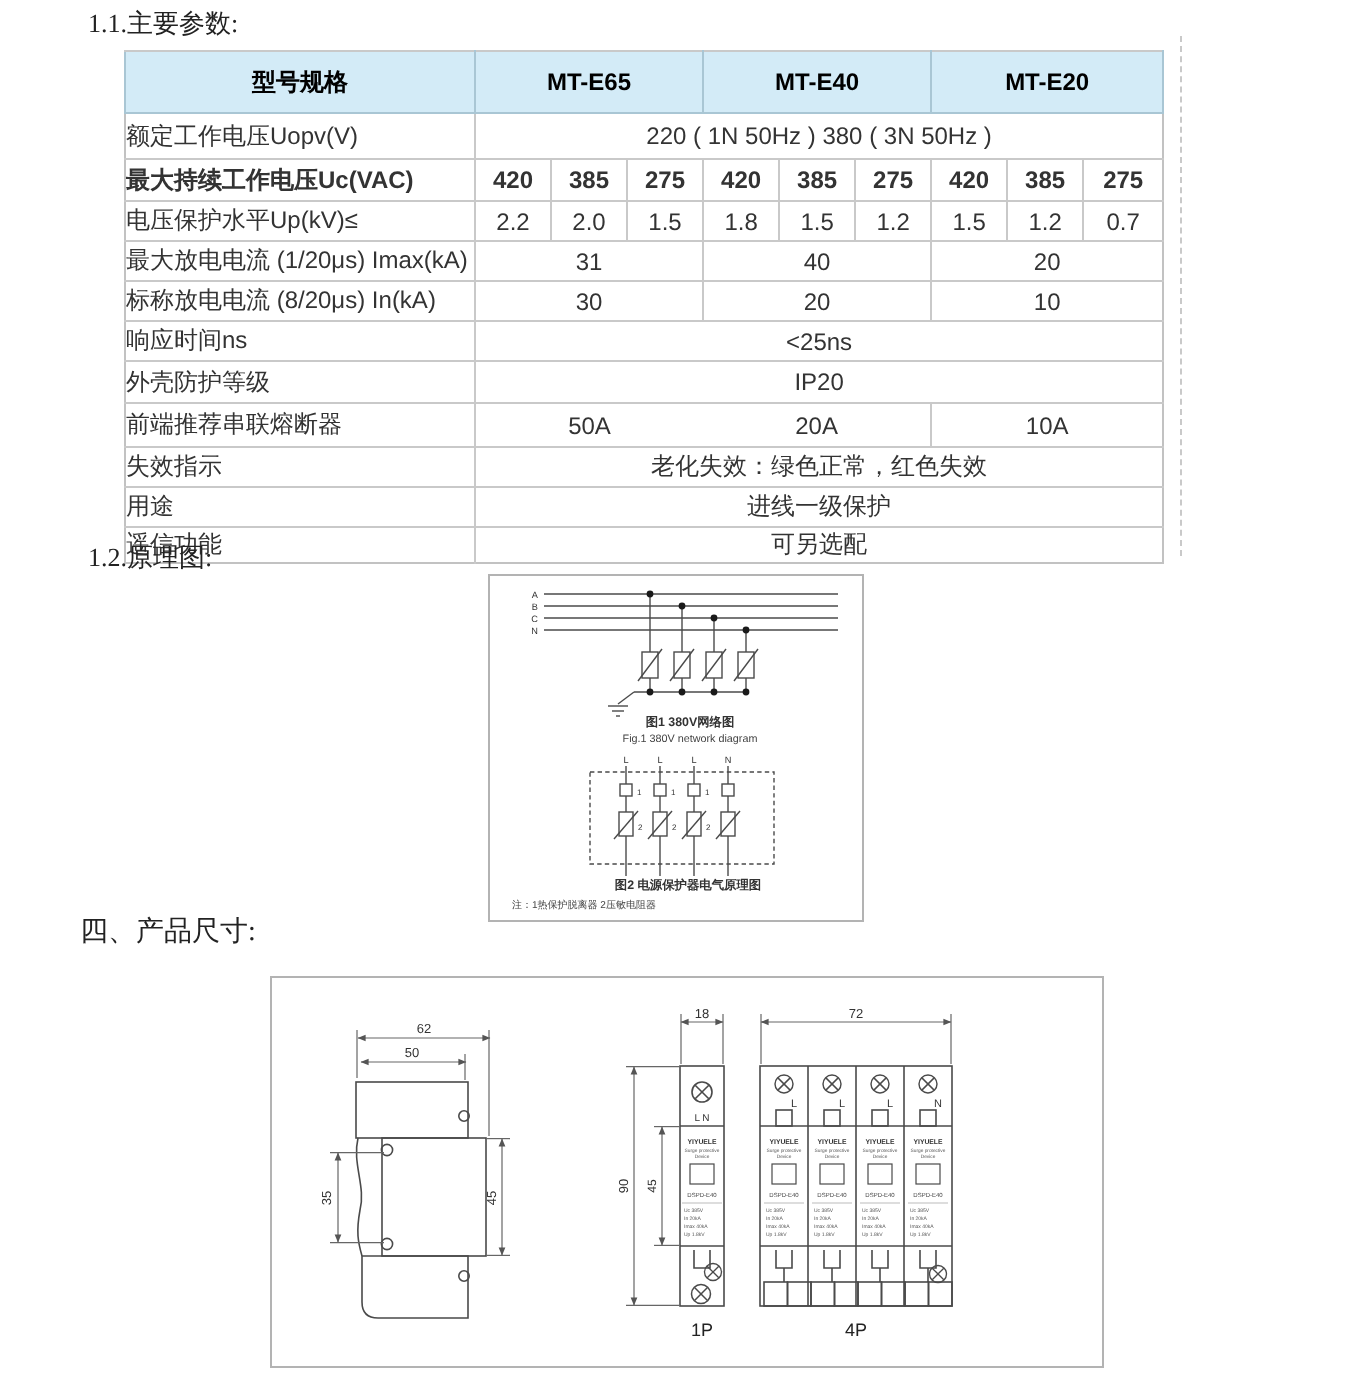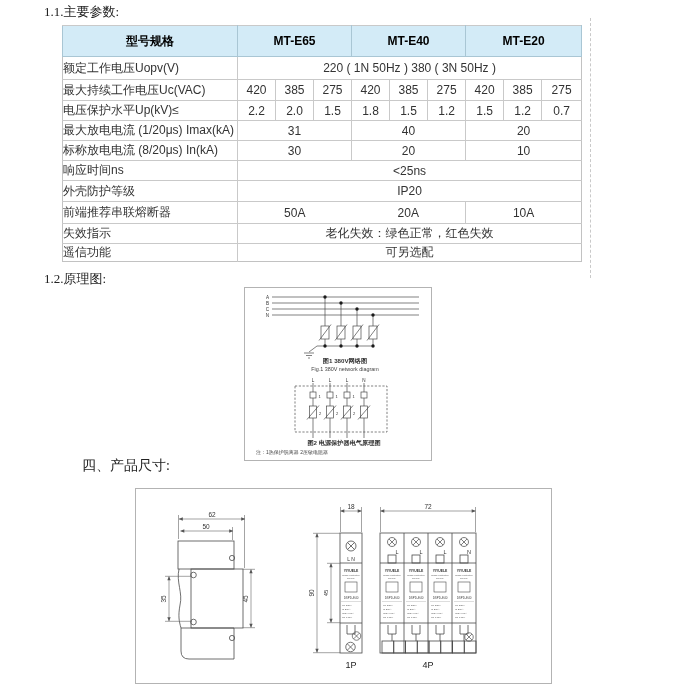--- a/index.html
+++ b/index.html
@@ -1,30 +1,30 @@
 <!DOCTYPE html>
 <html><head>
 <meta charset="utf-8">
 <style>
   html,body{margin:0;padding:0;background:#fff;}
   .page{position:relative;width:681px;height:698px;background:#fff;overflow:hidden;
         font-family:"Liberation Sans",sans-serif;color:#333;}
   .title{position:absolute;font-family:"Liberation Serif",serif;color:#222;}
   .t-params{left:44px;top:3px;font-size:13px;}
   .t-schem{left:44px;top:270px;font-size:13px;}
-  .t-dims{left:40px;top:457px;font-size:14px;margin-left:42px;}
+  .t-dims{left:40px;top:457px;font-size:14px;}
   table.params{position:absolute;left:62px;top:25px;width:519px;border-collapse:collapse;
         table-layout:fixed;border:1px solid #c2c2c2;font-size:12px;color:#333;}
   table.params td,table.params th{border-top:1px solid #c9c9c9;padding:0;overflow:hidden;white-space:nowrap;}
   th.hd{background:#d3ebf7;border:1px solid #a9c6d4;color:#000000;font-weight:bold;text-align:center;}
   td.lbl{text-align:left;padding-left:10px;border-right:1px solid #c9c9c9;}
   td.ctr{text-align:center;}
   td.box{border-left:1px solid #c9c9c9;text-align:center;}
   td.gl{border-left:1px solid #c9c9c9;}
-  tr.r0 th{height:30px;}  tr.r1 td{height:22px;}  tr.r2 td{height:20px;}
+  tr.r0 th{height:30px;}  tr.r1 td{height:22px;}  tr.r2 td{height:20px;font-weight:bold;}
   tr.r3 td{height:19px;}  tr.r4 td{height:19px;}  tr.r5 td{height:19px;margin-top:44px;}
   tr.r6 td{height:19px;}  tr.r7 td{height:20px;}  tr.r8 td{height:21px;}
   tr.r9 td{height:19px;}  tr.r10 td{height:19px;} tr.r11 td{height:17px;}
   .page-split{position:absolute;left:590px;top:18px;height:260px;border-left:1px dashed #c9c9c9;}
   .figbox{position:absolute;left:244px;top:287px;width:186px;height:172px;border:1px solid #b3b3b3;background:#fff;}
   .dimbox{position:absolute;left:135px;top:488px;width:415px;height:194px;border:1px solid #b3b3b3;background:#fff;}
   svg{display:block;font-family:"Liberation Sans",sans-serif;}
 </style>
 </head>
 <body>
@@ -103,20 +103,24 @@
     </tr>
     <tr class="r8">
       <td class="lbl">前端推荐串联熔断器</td>
       <td class="ctr" colspan="3">50A</td>
       <td class="ctr" colspan="3">20A</td>
       <td class="ctr gl" colspan="3">10A</td>
     </tr>
     <tr class="r9">
       <td class="lbl">失效指示</td>
       <td class="ctr" colspan="9">老化失效：绿色正常，红色失效</td>
+    </tr>
+    <tr class="r10">
+      <td class="lbl">用途</td>
+      <td class="ctr" colspan="9">进线一级保护</td>
     </tr>
     <tr class="r11">
       <td class="lbl">遥信功能</td>
       <td class="ctr" colspan="9">可另选配</td>
     </tr>
   </tbody>
     </table>
 
   <div class="page-split"></div>
 

